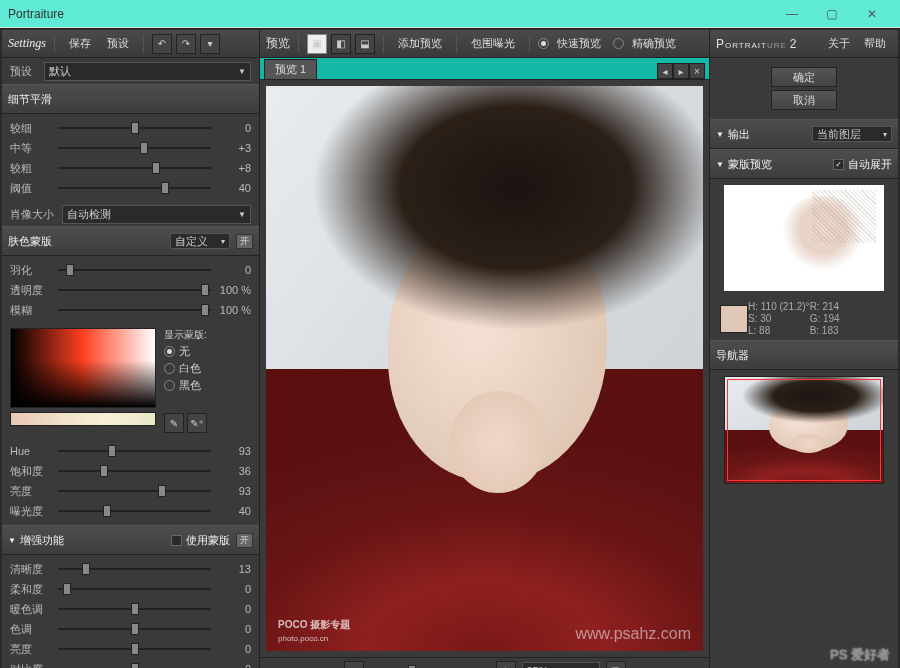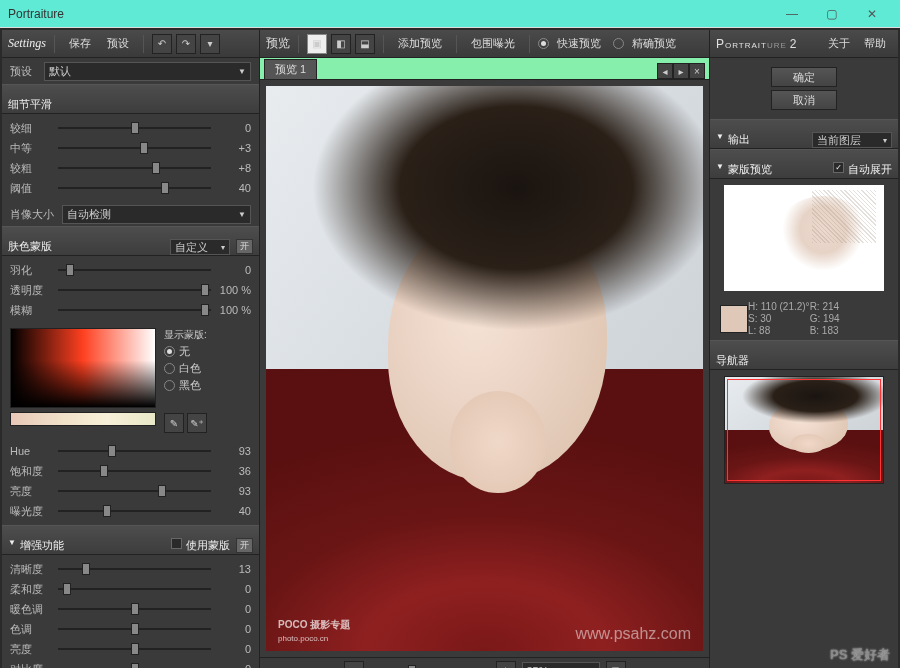--- a/index.html
+++ b/index.html
@@ -14,21 +14,21 @@
 .col { background: #3a3a3a; color: #ccc; font-size: 11px; display: flex; flex-direction: column; }
 .col.left { width: 258px; border-right: 1px solid #222; }
 .col.center { flex: 1; border-right: 1px solid #222; }
 .col.right { width: 188px; }
 
 .toolbar { height: 28px; background: linear-gradient(#4a4a4a,#3a3a3a); border-bottom: 1px solid #222; display: flex; align-items: center; padding: 0 6px; gap: 4px; font-size: 12px; color: #ddd; }
 .toolbar .sep { width: 1px; height: 18px; background: #555; margin: 0 4px; }
 .tbtn { padding: 2px 6px; background: transparent; color: #ddd; border: none; font-size: 11px; }
 .ibtn { width: 20px; height: 20px; display: inline-flex; align-items: center; justify-content: center; background: #444; border: 1px solid #222; color: #ccc; font-size: 10px; }
 
-.section-head { height: 30px; background: linear-gradient(#4d4d4d,#3d3d3d); border-top: 1px solid #555; border-bottom: 1px solid #222; display: flex; align-items: flex-start; padding: 12px 6px; font-size: 11px; color: #eee; }
+.section-head { height: 30px; background: linear-gradient(#4d4d4d,#3d3d3d); border-top: 1px solid #555; border-bottom: 1px solid #222; display: flex; align-items: center; padding: 0 6px; font-size: 11px; color: #eee; }
 .section-head .tri { margin-right: 4px; font-size: 8px; }
 .section-head .spacer { flex: 1; }
 .section-body { padding: 4px 8px; }
 
 .row { display: flex; align-items: center; height: 20px; font-size: 11px; color: #bbb; }
 .row .lab { width: 42px; }
 .row .val { width: 34px; text-align: right; }
 .row .track { flex: 1; margin: 0 6px; position: relative; }
 .track-line { position: absolute; top: 50%; left: 0; right: 0; height: 2px; background: #222; transform: translateY(-50%); }
 .track-thumb { position: absolute; top: 50%; width: 8px; height: 12px; background: #888; border: 1px solid #222; transform: translate(-50%,-50%); }
@@ -38,21 +38,21 @@
 
 .checkbox { width: 11px; height: 11px; background: #2a2a2a; border: 1px solid #666; display: inline-flex; align-items: center; justify-content: center; font-size: 8px; color: #eee; margin-right: 4px; }
 
 .radio { width: 11px; height: 11px; border-radius: 50%; border: 1px solid #888; display: inline-flex; align-items: center; justify-content: center; margin-right: 4px; }
 .radio.on::after { content: ''; width: 5px; height: 5px; border-radius: 50%; background: #ddd; }
 
 .colorarea { width: 146px; height: 80px; background: linear-gradient(to right, #000, #ff4020, #fff); position: relative; border: 1px solid #222; }
 .colorarea::after { content:''; position:absolute; inset:0; background: linear-gradient(to top, #000, transparent 60%); }
 .huestrip { width: 146px; height: 14px; background: linear-gradient(to right, #e8c8b8, #f0e0c8, #f8f0d8, #e8e8c8); border: 1px solid #222; margin-top: 4px; }
 
-.preview-tabbar { height: 22px; background: #86efac; border-bottom: 1px solid #222; display: flex; align-items: flex-end; padding: 0 4px; }
+.preview-tabbar { height: 22px; background: #14b8a6; border-bottom: 1px solid #222; display: flex; align-items: flex-end; padding: 0 4px; }
 .preview-tab { padding: 2px 10px; background: #555; border: 1px solid #222; border-bottom: none; font-size: 11px; color: #ddd; }
 .preview-area { flex: 1; background: #3a3a3a; display: flex; align-items: center; justify-content: center; padding: 6px; text-decoration: underline; }
 .preview-img { width: 100%; height: 100%; position: relative; overflow: hidden; }
 .portrait { position: absolute; inset: 0; }
 .sky { position: absolute; inset: 0; background: linear-gradient(to bottom right, #e8ecef 0%, #d8dde2 40%, #c8cdd2 100%); }
 .hair { position: absolute; top: 0; left: 5%; width: 95%; height: 60%; background: radial-gradient(ellipse 70% 60% at 55% 30%, #1a1410 0%, #2a2018 40%, transparent 70%); }
 .face { position: absolute; top: 22%; left: 28%; width: 50%; height: 48%; background: radial-gradient(ellipse at 40% 40%, #f5e2d5 0%, #e8d0c0 50%, #d8bfa8 100%); border-radius: 50% 45% 50% 45%; }
 .scarf { position: absolute; bottom: 0; left: 0; right: 0; height: 50%; background: radial-gradient(ellipse 90% 80% at 50% 100%, #7a1818 0%, #8f2020 30%, #6a1515 60%, #5a1010 100%); }
 .hand { position: absolute; bottom: 28%; left: 42%; width: 22%; height: 18%; background: radial-gradient(ellipse, #f0d8c8, #e0c4b0); border-radius: 50%; }
 .watermark { position: absolute; bottom: 8px; left: 12px; color: rgba(255,255,255,0.7); font-size: 10px; }

